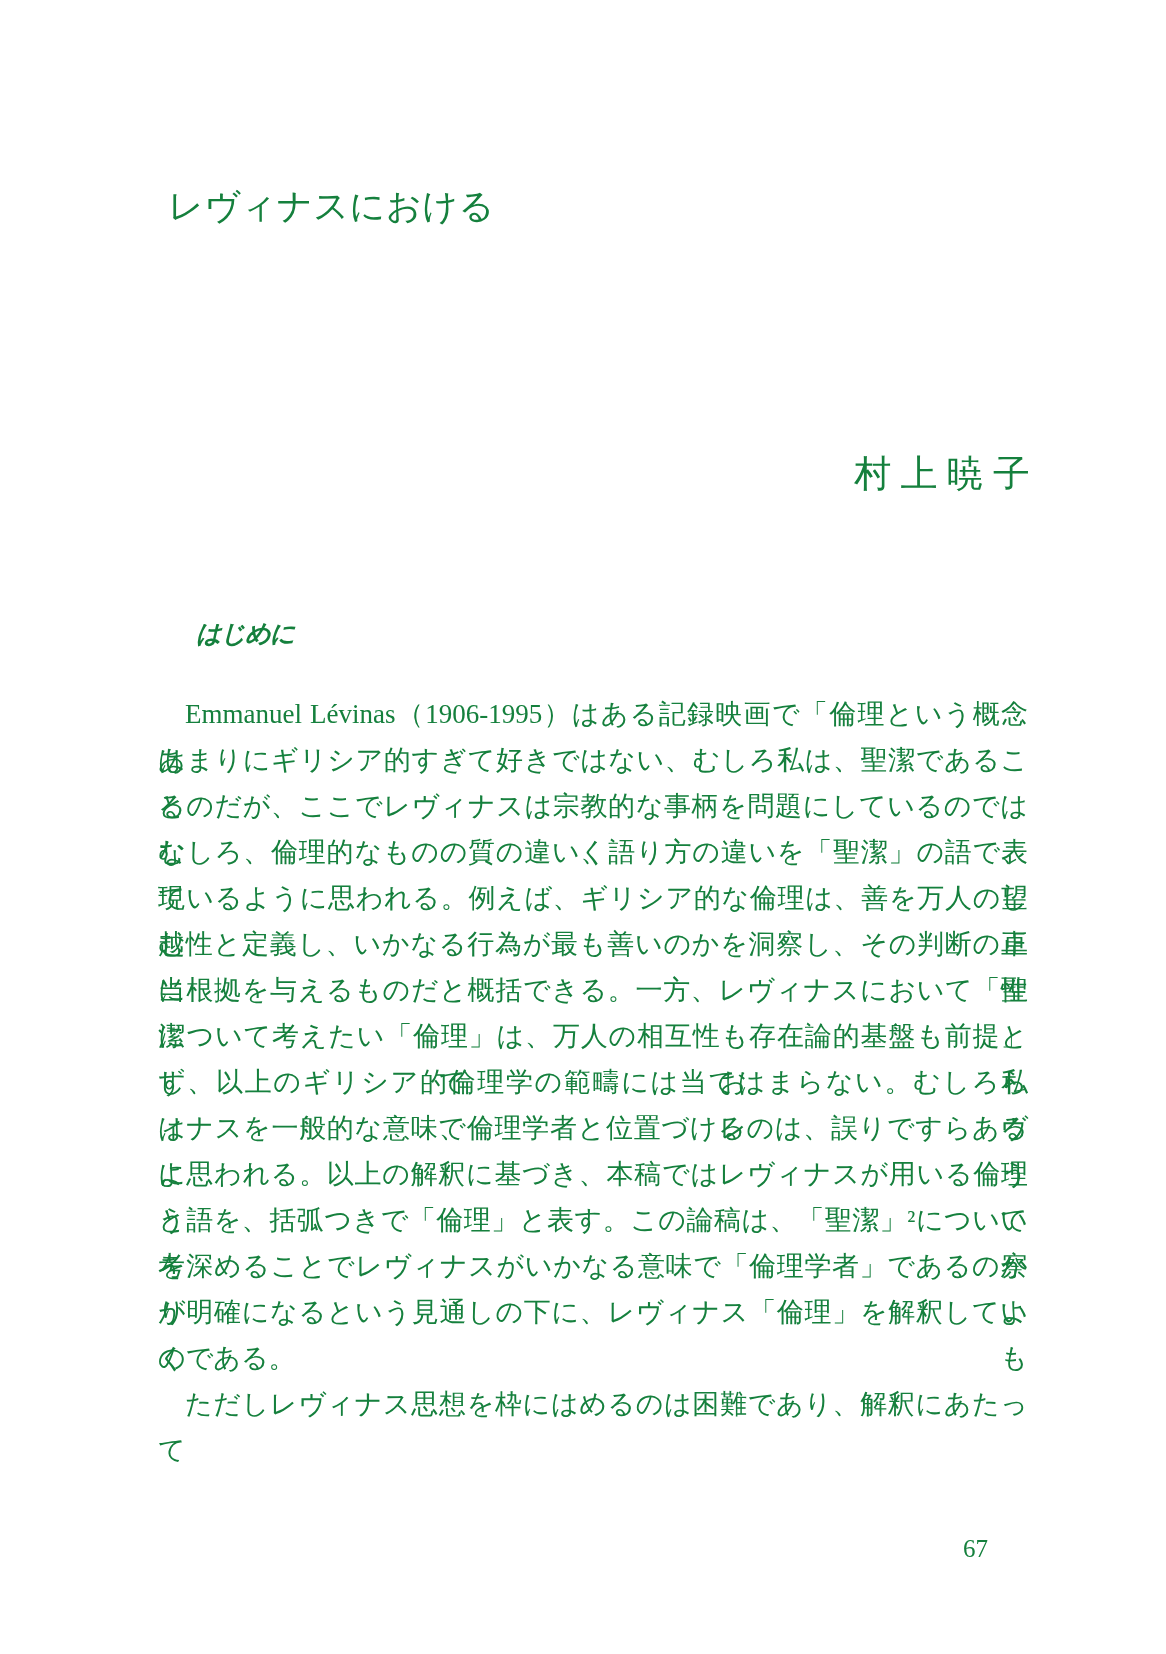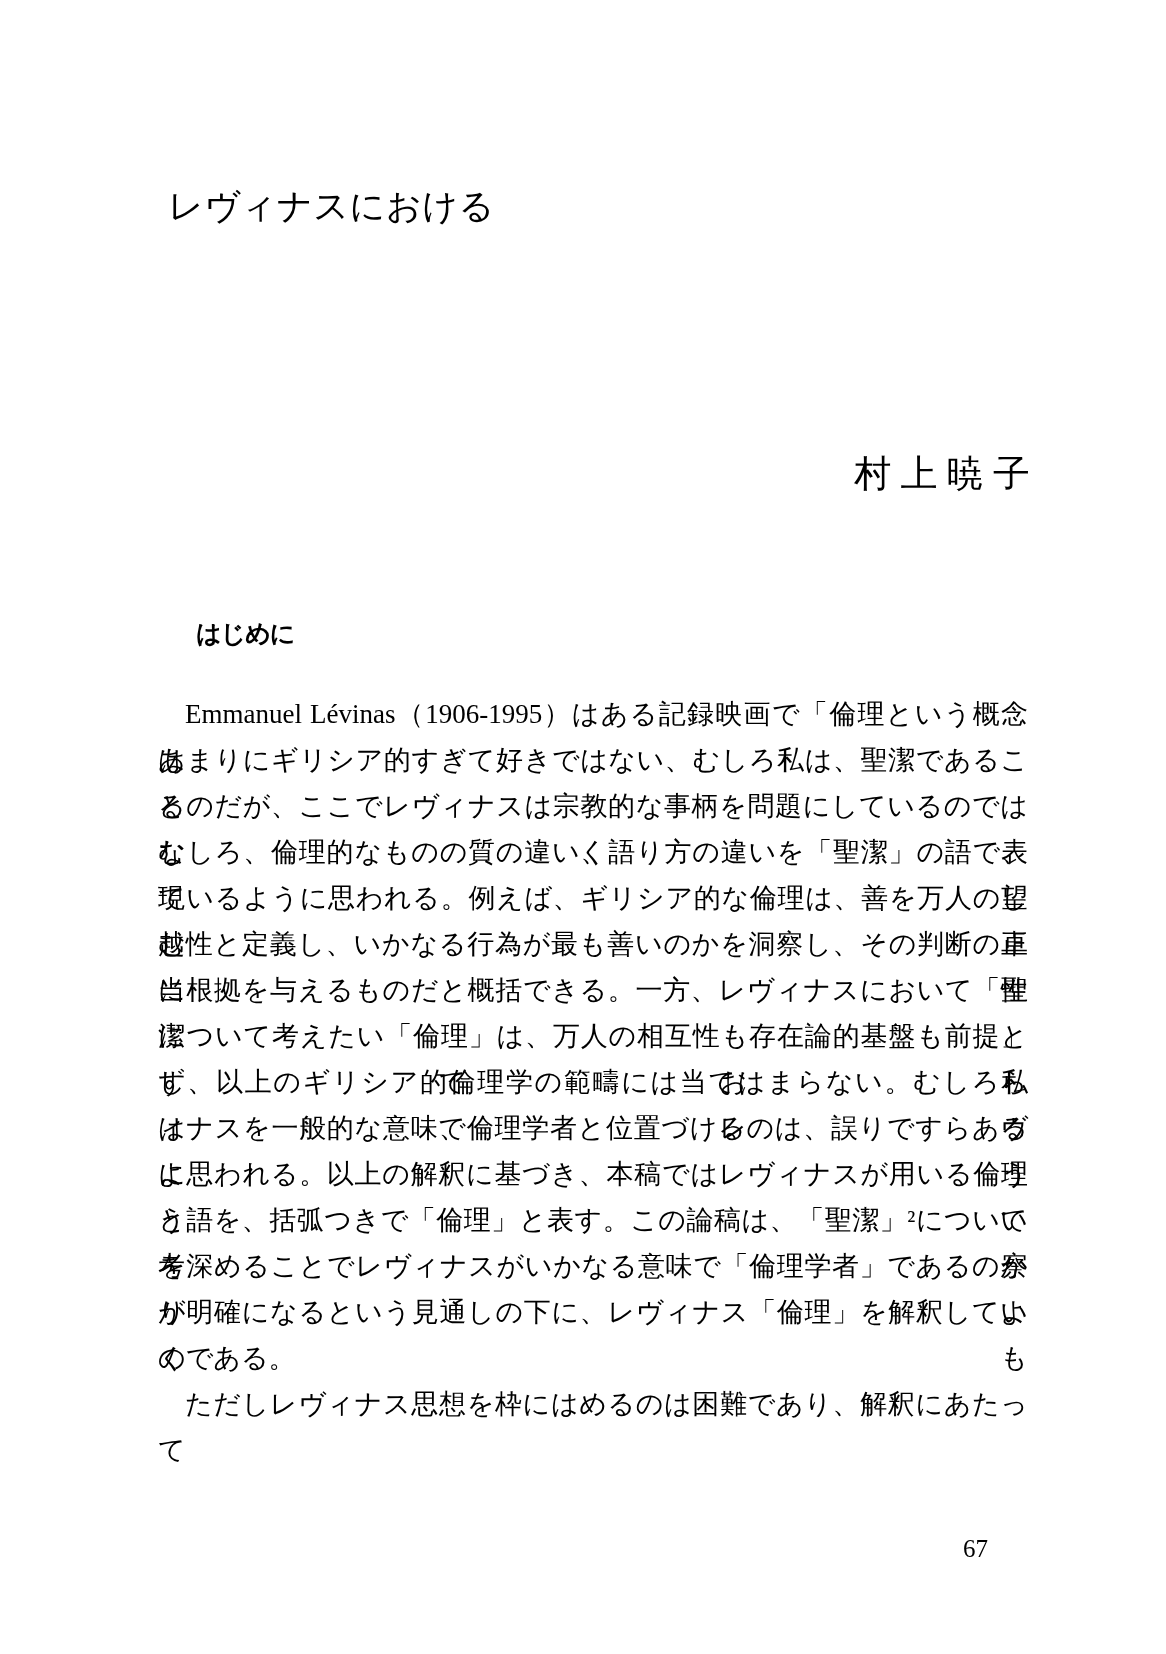--- a/index.html
+++ b/index.html
@@ -6,21 +6,21 @@
     margin: 0;
     padding: 0;
     background: #e8e8e8;
   }
   .page {
     position: relative;
     width: 1166px;
     height: 1654px;
     margin: 0 auto;
     background: #ffffff;
-    color: #000000;
+    color: #15803d;
     font-family: "Liberation Serif", "DejaVu Serif", serif;
     overflow: hidden;
   }
   .title-block {
     position: absolute;
     left: 168px;
     top: 183px;
   }
   .title-line1 {
     font-size: 35px;
@@ -47,20 +47,21 @@
   }
   .section-heading {
     position: absolute;
     left: 196px;
     top: 617px;
     font-family: "Liberation Sans", "DejaVu Sans", sans-serif;
     font-weight: bold;
     font-size: 25px;
     letter-spacing: -1px;
     white-space: nowrap;
+    font-style: italic;
   }
   .body-block {
     position: absolute;
     left: 158px;
     top: 691px;
     width: 870px;
     font-size: 27px;
   }
   .line {
     height: 46px;

